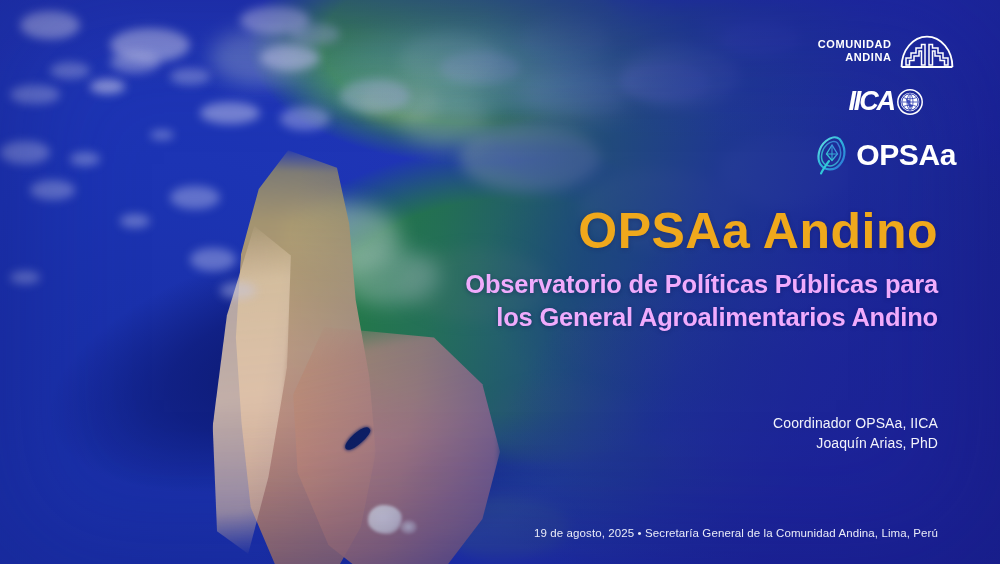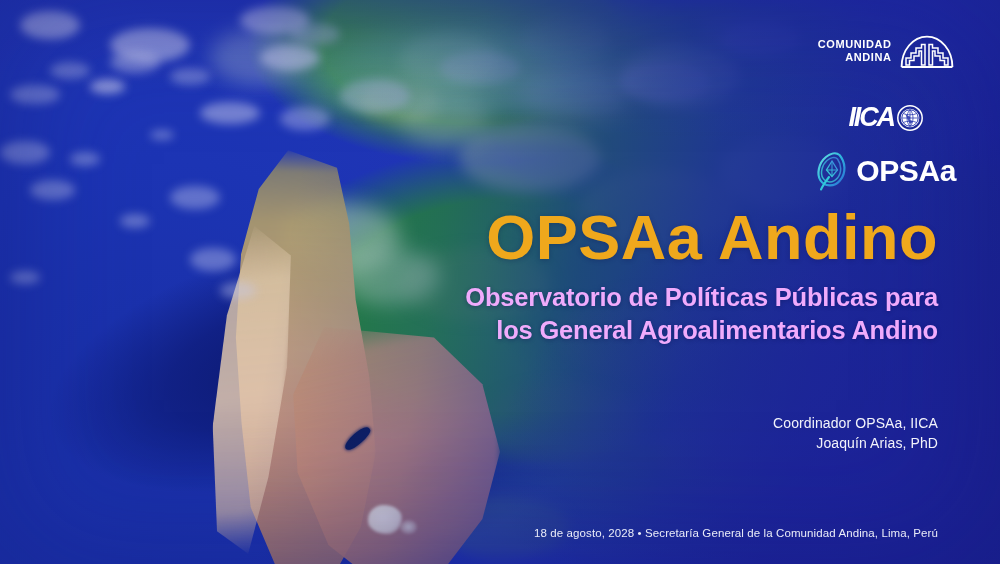--- a/index.html
+++ b/index.html
@@ -254,21 +254,20 @@
     font-weight: bold;
     letter-spacing: .6px;
     line-height: 1.18;
   }
   .logo-can-mark { display: block; }
 
   .logo-iica {
     display: flex;
     align-items: center;
     gap: 3px;
-    margin-top: 16px;
   }
   .logo-iica-word {
     color: #ffffff;
     font-size: 27px;
     font-weight: bold;
     font-style: italic;
     letter-spacing: -2.2px;
     line-height: 1;
     font-family: "Liberation Sans", sans-serif;
   }
@@ -289,21 +288,21 @@
   
   .title-block {
     position: absolute;
     right: 62px;
     top: 206px;
     text-align: right;
     width: 620px;
   }
   .main-title {
     color: #efa81c;
-    font-size: 63px;
+    font-size: 50px;
     font-weight: bold;
     letter-spacing: .5px;
     line-height: 1.0;
     margin: 0;
     text-shadow: 0 1px 5px rgba(10,18,80,.28);
   }
   .subtitle {
     color: #f0abfc;
     font-size: 25.5px;
     font-weight: bold;
@@ -477,16 +476,16 @@
         <span class="subtitle-line">Observatorio de Políticas Públicas para</span>
         <span class="subtitle-line">los General Agroalimentarios Andino</span>
       </p>
     </div>
 
     <div class="author-block">
       <span class="author-line">Coordinador OPSAa, IICA</span>
       <span class="author-line">Joaquín Arias, PhD</span>
     </div>
 
-    <div class="footer">18 de agosto, 2028 • Secretaría General de la Comunidad Andina, Lima, Perú</div>
+    <div class="footer">19 de agosto, 2025 • Secretaría General de la Comunidad Andina, Lima, Perú</div>
 
   </div>
 </div>
 
 </body></html>

